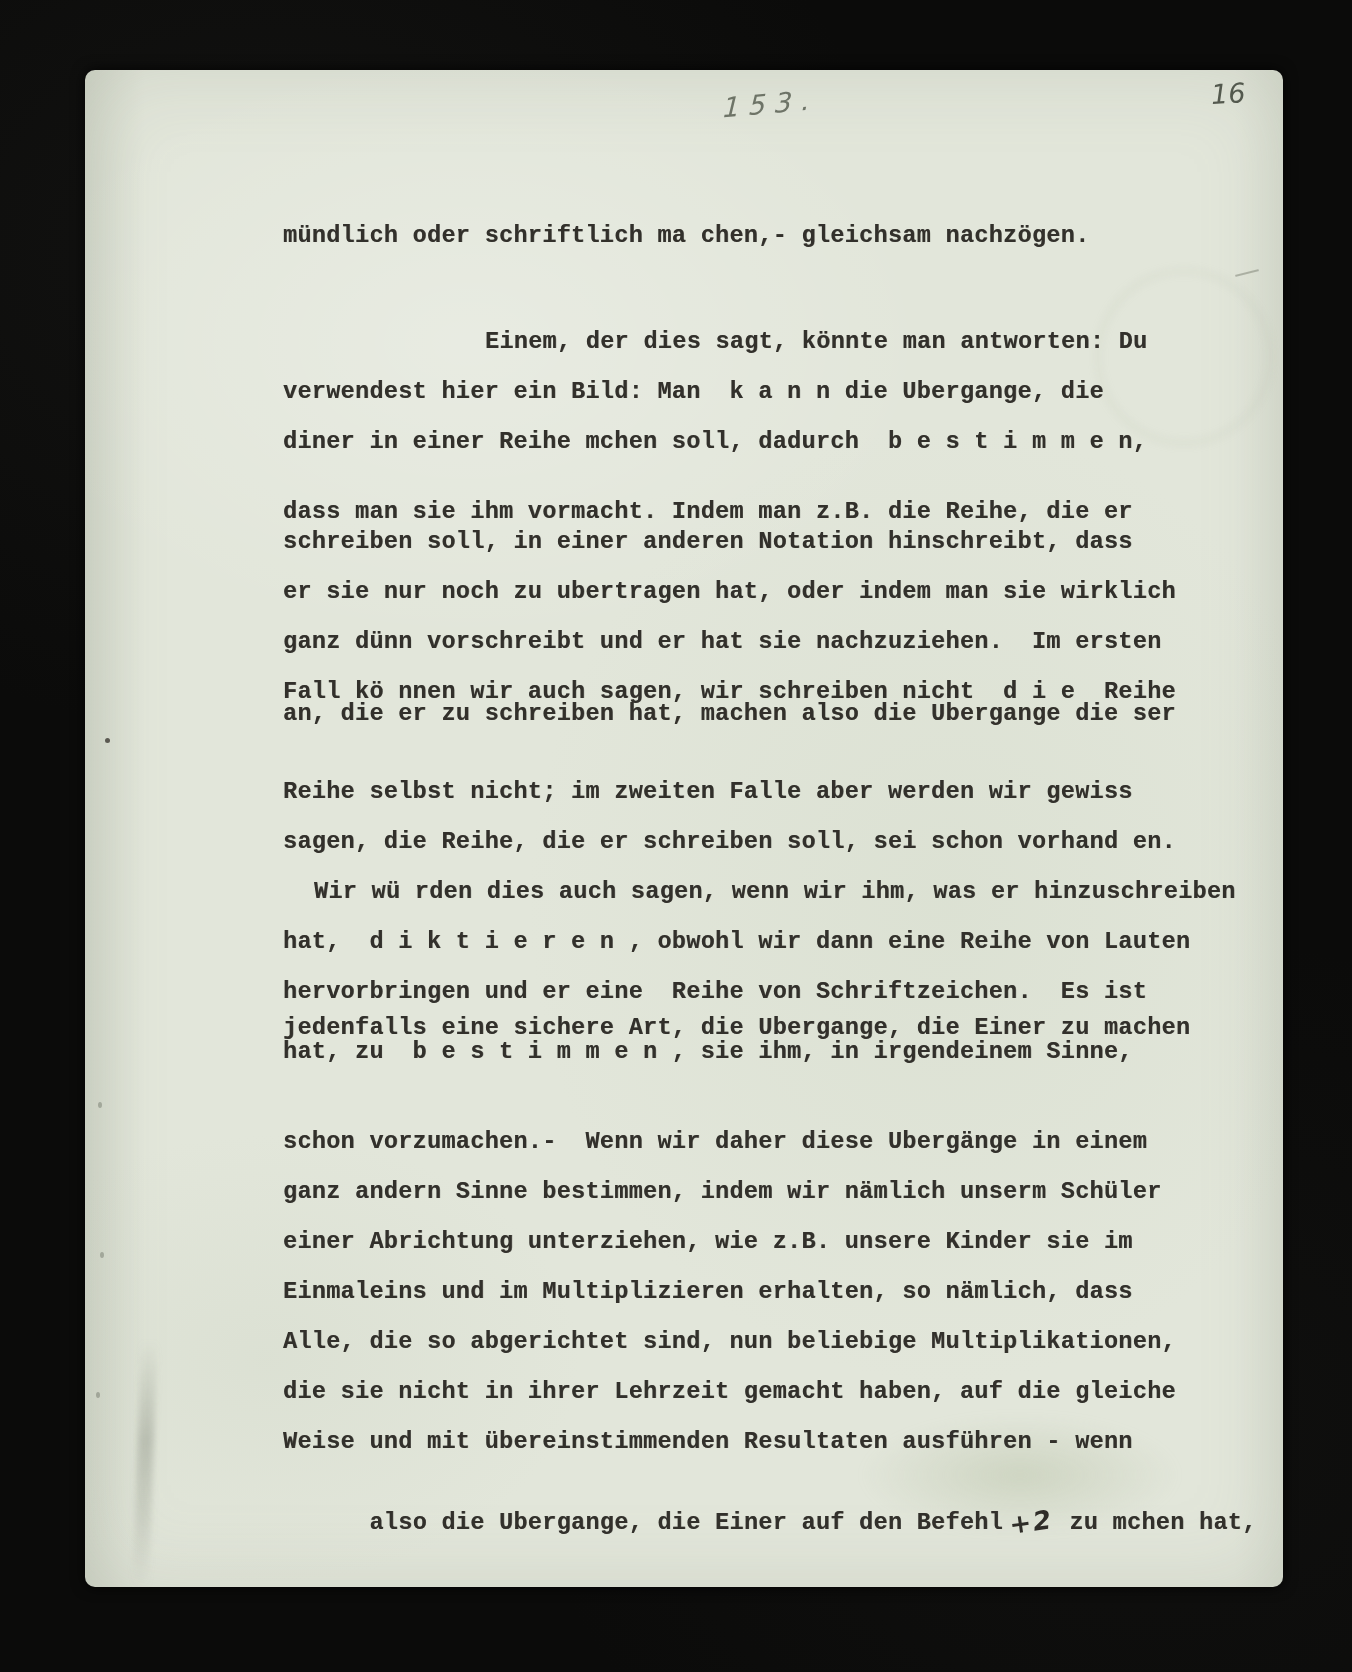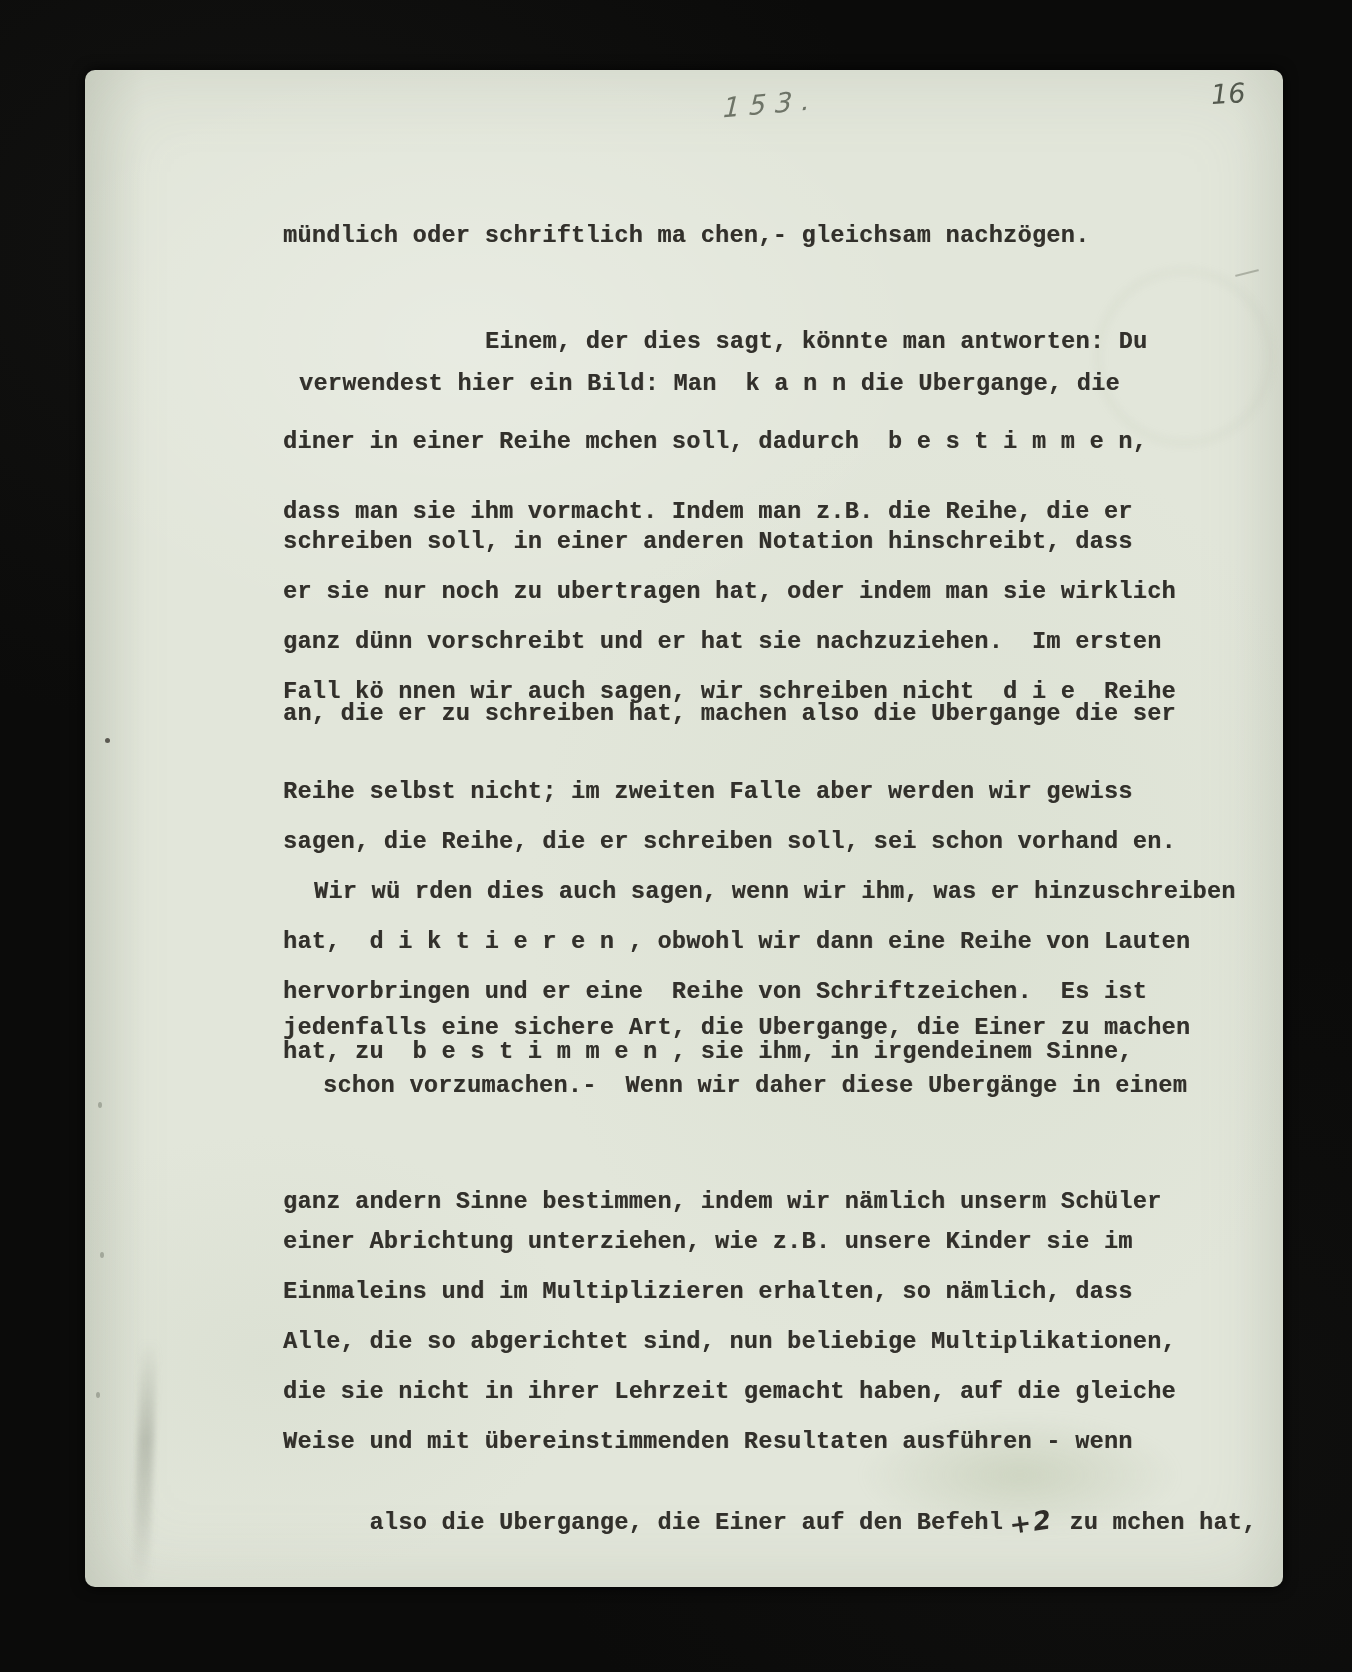--- a/index.html
+++ b/index.html
@@ -58,37 +58,37 @@
     <div class="mark" id="stamp"></div>
     <div class="mark" id="margindot"></div>
     <div class="mark speck" style="left:13px;top:1032px;"></div>
     <div class="mark speck" style="left:15px;top:1182px;"></div>
     <div class="mark speck" style="left:11px;top:1322px;"></div>
     <div class="mark" id="crease"></div>
     <div class="mark" id="stain"></div>
 
     <div class="tline" style="top:125px;margin-top:27px;">mündlich oder schriftlich ma chen,- gleichsam nachzögen.</div>
     <div class="tline indent" style="top:258px;">Einem, der dies sagt, könnte man antworten: Du</div>
-    <div class="tline" style="top:300px;margin-left:16px;">verwendest hier ein Bild: Man  k a n n die Ubergange, die</div>
+    <div class="tline" style="top:308px;">verwendest hier ein Bild: Man  k a n n die Ubergange, die</div>
     <div class="tline" style="top:358px;">diner in einer Reihe mchen soll, dadurch  b e s t i m m e n,</div>
     <div class="tline" style="top:408px;margin-top:20px;">dass man sie ihm vormacht. Indem man z.B. die Reihe, die er</div>
     <div class="tline" style="top:458px;">schreiben soll, in einer anderen Notation hinschreibt, dass</div>
     <div class="tline" style="top:508px;">er sie nur noch zu ubertragen hat, oder indem man sie wirklich</div>
     <div class="tline" style="top:558px;">ganz dünn vorschreibt und er hat sie nachzuziehen.  Im ersten</div>
     <div class="tline" style="top:608px;">Fall kö nnen wir auch sagen, wir schreiben nicht  d i e  Reihe</div>
     <div class="tline" style="top:630px;">an, die er zu schreiben hat, machen also die Ubergange die ser</div>
     <div class="tline" style="top:708px;text-align:center;">Reihe selbst nicht; im zweiten Falle aber werden wir gewiss</div>
     <div class="tline" style="top:758px;">sagen, die Reihe, die er schreiben soll, sei schon vorhand en.</div>
     <div class="tline shiftleft" style="top:808px;">Wir wü rden dies auch sagen, wenn wir ihm, was er hinzuschreiben</div>
     <div class="tline" style="top:858px;">hat,  d i k t i e r e n , obwohl wir dann eine Reihe von Lauten</div>
     <div class="tline" style="top:908px;">hervorbringen und er eine  Reihe von Schriftzeichen.  Es ist</div>
     <div class="tline" style="top:944px;">jedenfalls eine sichere Art, die Ubergange, die Einer zu machen</div>
     <div class="tline" style="top:968px;">hat, zu  b e s t i m m e n , sie ihm, in irgendeinem Sinne,</div>
-    <div class="tline" style="top:1002px;margin-left:40px;">schon vorzumachen.-  Wenn wir daher diese Ubergänge in einem</div>
-    <div class="tline" style="top:1108px;margin-top:10px;">ganz andern Sinne bestimmen, indem wir nämlich unserm Schüler</div>
+    <div class="tline" style="top:1058px;">schon vorzumachen.-  Wenn wir daher diese Ubergänge in einem</div>
+    <div class="tline" style="top:1108px;">ganz andern Sinne bestimmen, indem wir nämlich unserm Schüler</div>
     <div class="tline" style="top:1158px;">einer Abrichtung unterziehen, wie z.B. unsere Kinder sie im</div>
     <div class="tline" style="top:1208px;">Einmaleins und im Multiplizieren erhalten, so nämlich, dass</div>
     <div class="tline" style="top:1258px;">Alle, die so abgerichtet sind, nun beliebige Multiplikationen,</div>
     <div class="tline" style="top:1308px;">die sie nicht in ihrer Lehrzeit gemacht haben, auf die gleiche</div>
     <div class="tline" style="top:1358px;">Weise und mit übereinstimmenden Resultaten ausführen - wenn</div>
 
     <div class="tline" style="top:1408px;">
       <span>also die Ubergange, die Einer auf den Befehl</span><span class="hand2">+2</span><span> zu mchen hat,</span>
     </div>
 

